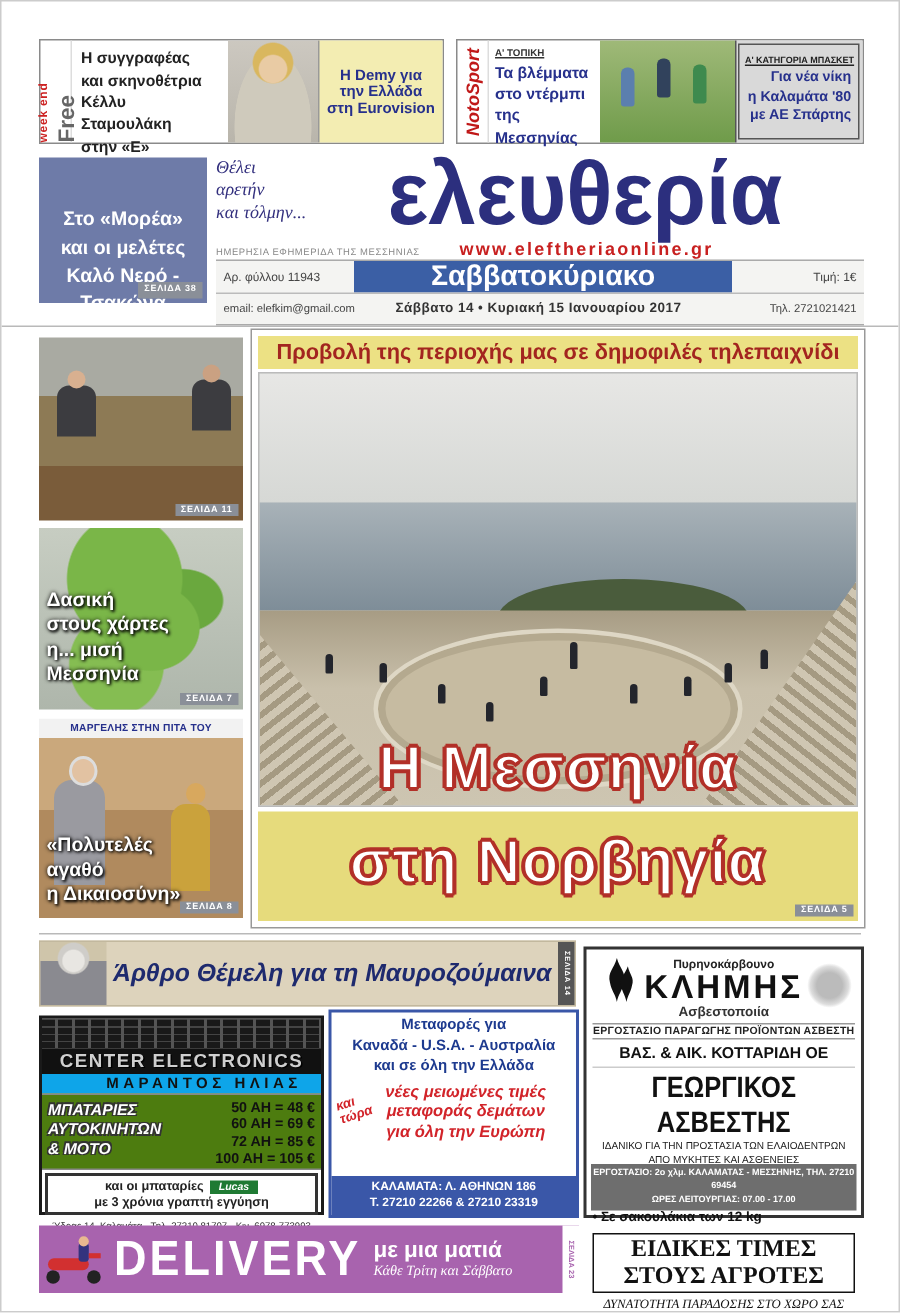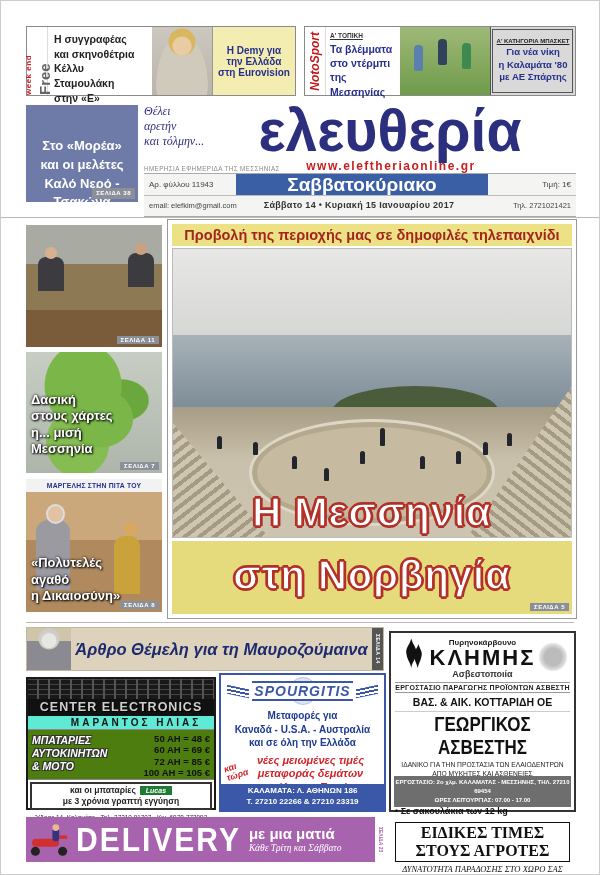--- a/index.html
+++ b/index.html
@@ -29,21 +29,21 @@
   .demy-box{width:82px;background:#f3edb2;border-left:1px solid #999;display:flex;align-items:center;justify-content:center;
             font-weight:bold;font-size:10px;color:#26308c;text-align:center;}
   .ns-panel{width:74px;padding:5px 4px;box-sizing:border-box;}
   .ns-kicker{font-size:6.5px;font-weight:bold;color:#333;text-decoration:underline;margin-bottom:3px;}
   .ns-headline{font-size:10.5px;font-weight:bold;color:#26308c;line-height:1.35;}
   .photo-soccer{width:90px;position:relative;background:linear-gradient(#9fb978,#6f9b4a);overflow:hidden;}
   .player{position:absolute;width:9px;height:26px;border-radius:4px 4px 2px 2px;}
   .basket-box{flex:1;background:#d9d9d9;border-left:1px solid #555;display:flex;flex-direction:column;
               align-items:center;justify-content:center;outline:1px solid #555;outline-offset:-3px;padding:2px;}
   .bk-kicker{font-size:6px;font-weight:bold;color:#222;text-decoration:underline;margin-bottom:2px;}
-  .bk-headline{font-size:9.5px;font-weight:bold;color:#26308c;text-align:center;line-height:1.3;}
+  .bk-headline{font-size:9.5px;font-weight:bold;color:#26308c;text-align:right;line-height:1.3;}
 
   
   #morea-box{left:25px;top:104px;width:112px;height:97px;background:#6e7ba8;color:#fff;
              font-weight:bold;font-size:13px;text-align:center;padding-top:13px;box-sizing:border-box;line-height:1.45;}
   #motto{left:143px;top:103px;width:66px;font-family:"Liberation Serif",serif;font-style:italic;
          font-size:12px;color:#33307e;line-height:1.25;}
   #logo{left:200px;top:94px;width:378px;text-align:center;font-size:57px;font-weight:bold;color:#2c2f7e;
         letter-spacing:0px;transform:scaleY(1.05);transform-origin:top;}
   #site{left:240px;top:158px;width:300px;text-align:center;color:#c82020;font-weight:bold;font-size:12px;letter-spacing:1.5px;}
   #tagline{left:143px;top:164px;width:170px;font-size:6.3px;color:#888;letter-spacing:.4px;}
@@ -115,21 +115,21 @@
   .vtag{width:11px;height:100%;background:#555;color:#fff;display:flex;align-items:center;justify-content:center;}
   .vtag span{writing-mode:vertical-rl;font-size:5px;font-weight:bold;letter-spacing:.5px;}
 
   
   #ad-ce{position:absolute;left:25px;top:676px;width:190px;height:133px;border:2px solid #1a1a1a;background:#fff;box-sizing:border-box;}
   #ce-strip{height:20px;background:
       repeating-linear-gradient(90deg,transparent 0 9px,#555 9px 11px),
       repeating-linear-gradient(0deg,transparent 0 4px,#444 4px 5px),#191919;}
   #ce-title{height:17px;background:#111;color:#cfcfcf;font-weight:bold;font-size:12.5px;text-align:center;
             line-height:17px;letter-spacing:1px;text-shadow:1px 1px 0 #000;}
-  #ce-name{height:13px;background:#5eead4;color:#111;font-weight:bold;font-size:10px;text-align:center;
+  #ce-name{height:13px;background:#0ea5e9;color:#111;font-weight:bold;font-size:10px;text-align:center;
            line-height:13px;letter-spacing:3px;padding-left:30px;}
   #ce-body{height:49px;background:#4d7c0f;display:flex;border-top:1px solid #888;border-bottom:1px solid #888;}
   #ce-product{flex:1;padding:4px 0 0 4px;font-weight:bold;font-style:italic;font-size:10.5px;color:#fff;line-height:1.25;
       text-shadow:1px 1px 0 #333,-1px -1px 0 #333,1px -1px 0 #333,-1px 1px 0 #333;}
   #ce-prices{width:84px;padding:3px 4px 0 0;text-align:right;font-weight:bold;font-size:9.5px;color:#111;line-height:1.2;}
   #ce-warranty{margin:2px;border:2px solid #333;text-align:center;font-weight:bold;font-size:8.5px;color:#222;padding:1px 0;line-height:1.3;}
   .lucas{display:inline-block;background:#1f7a33;color:#fff;font-style:italic;font-size:7px;padding:0 6px;margin-left:4px;}
   #ce-footer{font-size:6.4px;color:#333;text-align:center;padding-top:2px;}
 
   
@@ -337,26 +337,20 @@
 100 ΑΗ = 105 €</div>
     </div>
     <div id="ce-warranty">
       <span>και οι μπαταρίες</span><span class="lucas">Lucas</span><br>
       <span>με 3 χρόνια γραπτή εγγύηση</span>
     </div>
     <div id="ce-footer">Ύδρας 14, Καλαμάτα - Τηλ. 27210 81707 - Κιν. 6978-773993</div>
   </div>
 
   <div id="ad-sp">
-    <div id="sp-logo">
-      <div class="globe"></div>
-      <div class="wing wingL"></div>
-      <div id="sp-name">SPOURGITIS</div>
-      <div class="wing wingR"></div>
-    </div>
     <div id="sp-dest" class="pre">Μεταφορές για
 Καναδά - U.S.A. - Αυστραλία
 και σε όλη την Ελλάδα</div>
     <div id="sp-offer">
       <div id="sp-now">και
 τώρα</div>
       <div id="sp-offer-text" class="pre">νέες μειωμένες τιμές
 μεταφοράς δεμάτων
 για όλη την Ευρώπη</div>
     </div>

